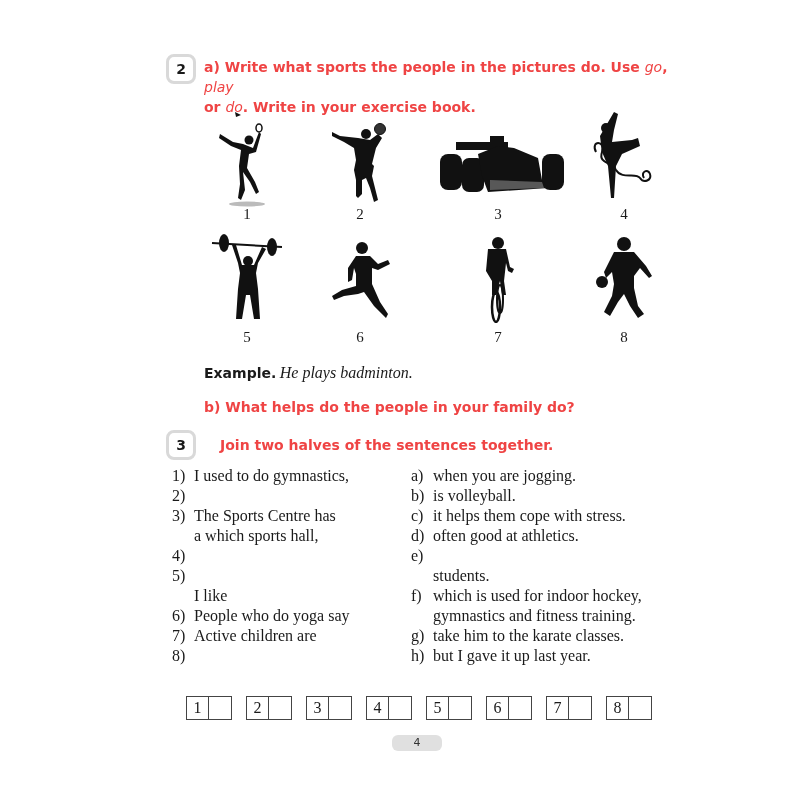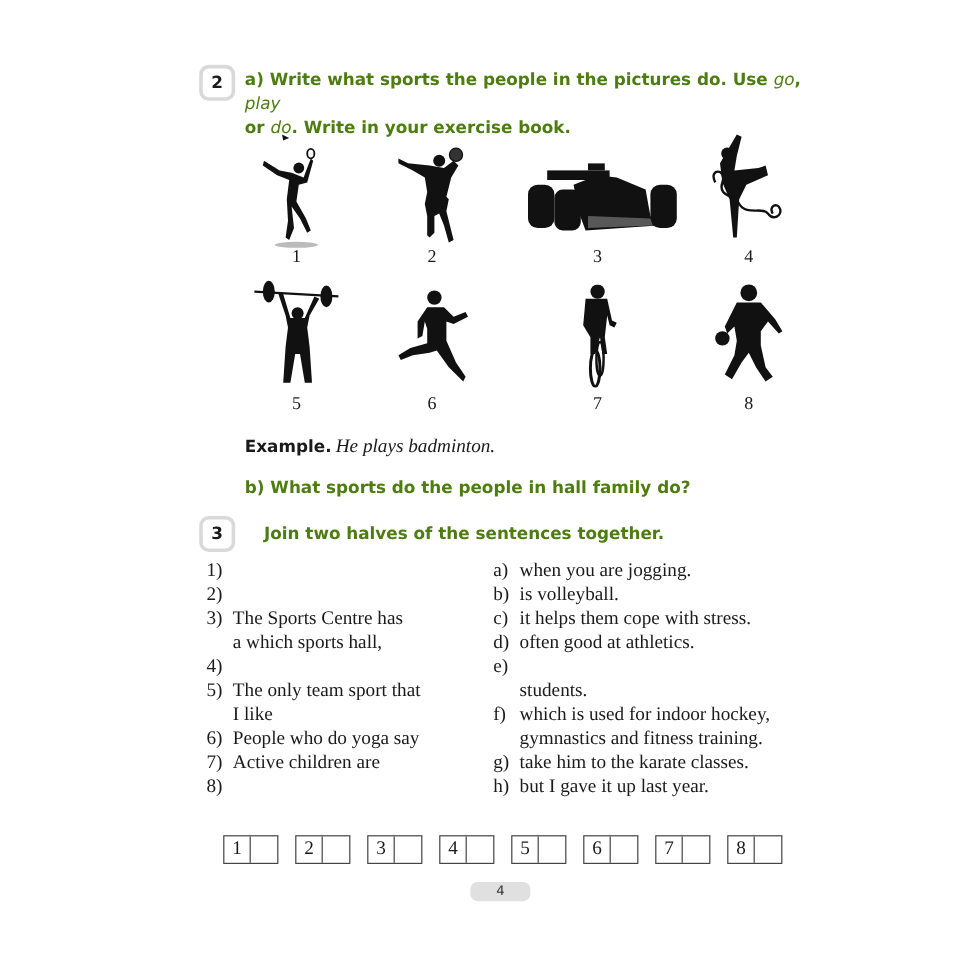--- a/index.html
+++ b/index.html
@@ -4,21 +4,21 @@
 <style>
   html, body { margin:0; padding:0; background:#fff; }
   body { width:800px; height:800px; position:relative; overflow:hidden; color:#1a1a1a; }
 
   .badge {
     position:absolute; width:24px; height:24px; border:3px solid #d9d9d9; border-radius:8px;
     background:#fff; display:flex; align-items:center; justify-content:center;
     font-family:"DejaVu Sans", sans-serif; font-weight:bold; font-size:14px; color:#1a1a1a;
   }
   .heading {
-    position:absolute; font-family:"DejaVu Sans", sans-serif; font-weight:bold; font-size:14px; line-height:20px; color:#4d7c0f;
+    position:absolute; font-family:"DejaVu Sans", sans-serif; font-weight:bold; font-size:14px; line-height:20px; color:#ef4444;
   }
   .heading i { font-weight:normal; font-style:italic; }
 
   .pic { position:absolute; }
   .num {
     position:absolute; font-family:"Liberation Serif", serif; font-size:15px; width:20px; text-align:center; color:#1a1a1a;
   }
 
   .example { position:absolute; left:204px; top:364px; font-size:14px;text-align:right; }
   .example .lbl { font-family:"DejaVu Sans", sans-serif; font-weight:bold; }
@@ -110,42 +110,43 @@
   <path d="M20 16 L40 16 L52 30 L58 40 L55 42 L46 32 L40 40 L40 52 L44 70 L50 78 L44 82 L36 70 L30 58 L24 66 L16 80 L10 76 L18 60 L20 48 L18 36 L12 42 L10 36z" fill="#111"></path>
   <circle cx="8" cy="46" r="6" fill="#111"></circle>
 </svg>
 <div class="num" style="left:614px; top:329px;">8</div>
 
 <div class="example">
   <span class="lbl">Example.</span>
   <span class="val">He plays badminton.</span>
 </div>
 
-<div class="heading" style="left:204px; top:397px;">b) What sports do the people in hall family do?</div>
+<div class="heading" style="left:204px; top:397px;">b) What helps do the people in your family do?</div>
 
 <div class="badge" style="left:166px; top:430px;">3</div>
 <div class="heading" style="left:204px; top:435px;margin-left:16px;">Join two halves of the sentences together.</div>
 
 <div class="list" style="left:172px; top:466px; width:220px;">
   <div class="item">
       <span class="mk">1)</span>
+      <span class="tx"><span>I used to do gymnastics,</span></span>
     </div>
   <div class="item">
       <span class="mk">2)</span>
     </div>
   <div class="item">
       <span class="mk">3)</span>
       <span class="tx"><span>The Sports Centre has</span><br><span>a which sports hall,</span></span>
     </div>
   <div class="item">
       <span class="mk">4)</span>
     </div>
   <div class="item">
       <span class="mk">5)</span>
-      <span class="tx"><span>The only team sport that</span><br><span>I like</span></span>
+      <span class="tx"><br><span>I like</span></span>
     </div>
   <div class="item">
       <span class="mk">6)</span>
       <span class="tx"><span>People who do yoga say</span></span>
     </div>
   <div class="item">
       <span class="mk">7)</span>
       <span class="tx"><span>Active children are</span></span>
     </div>
   <div class="item">

